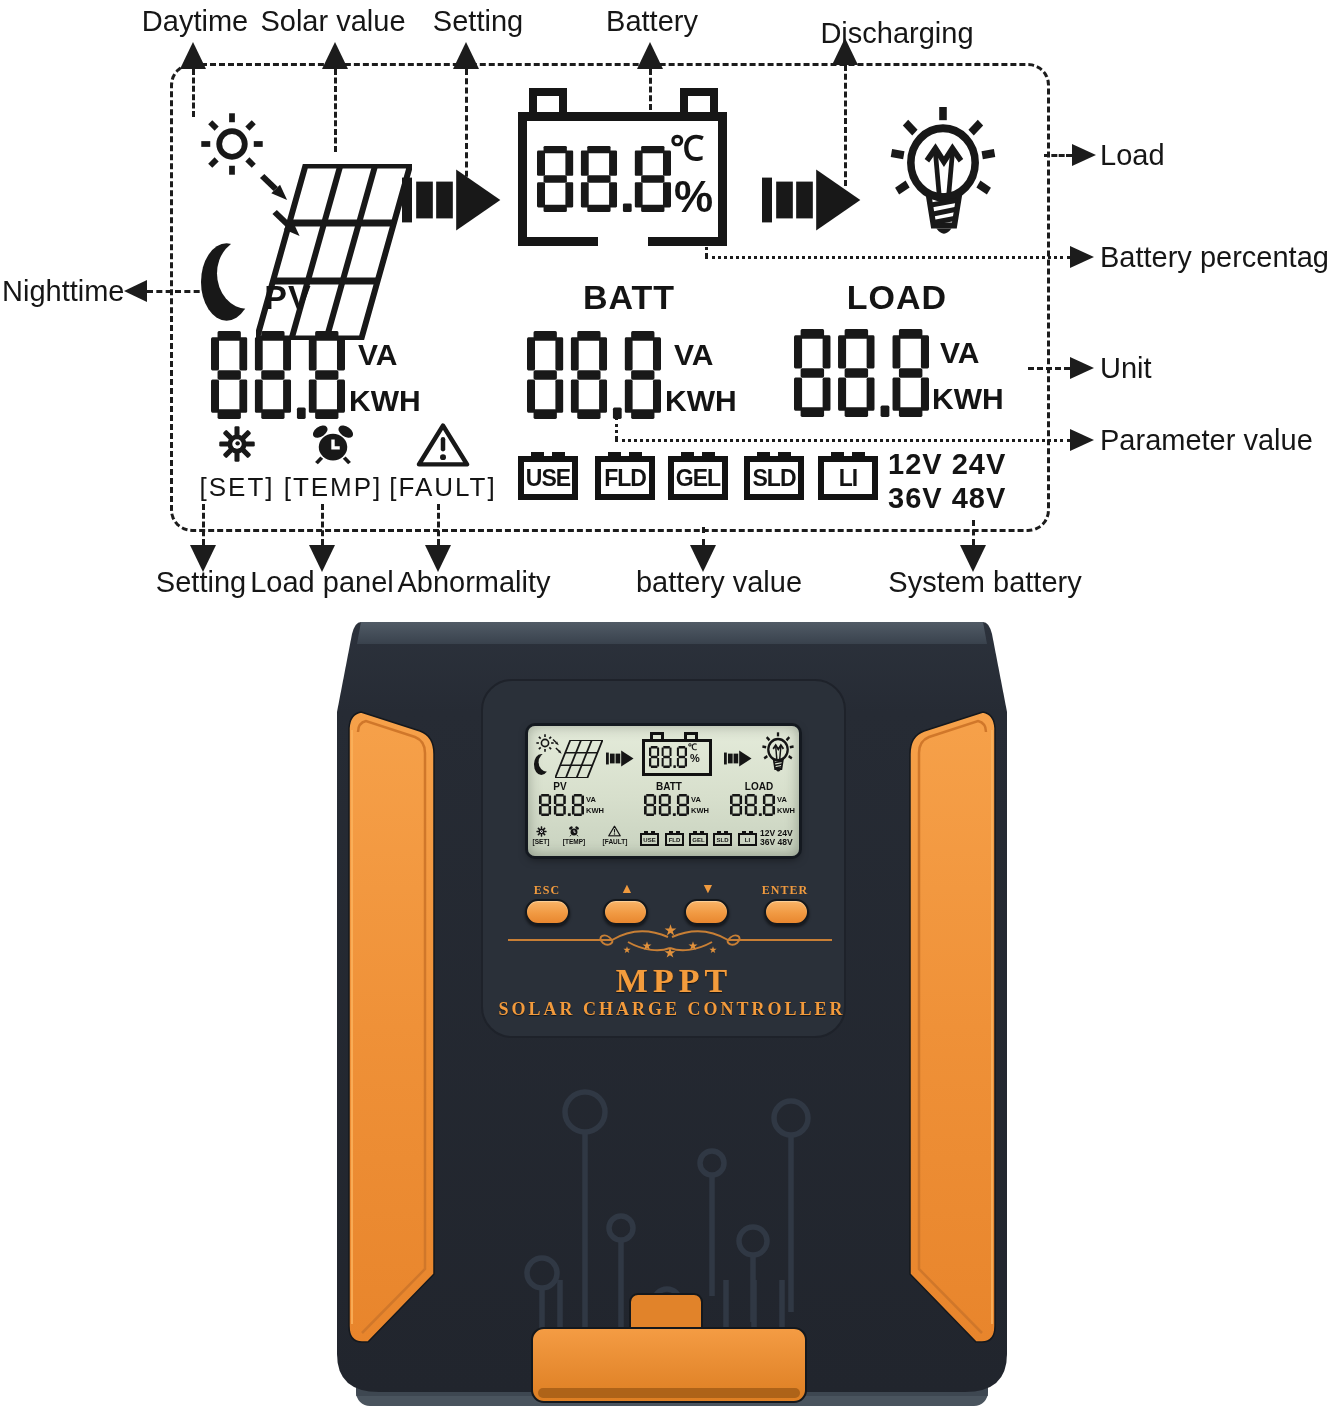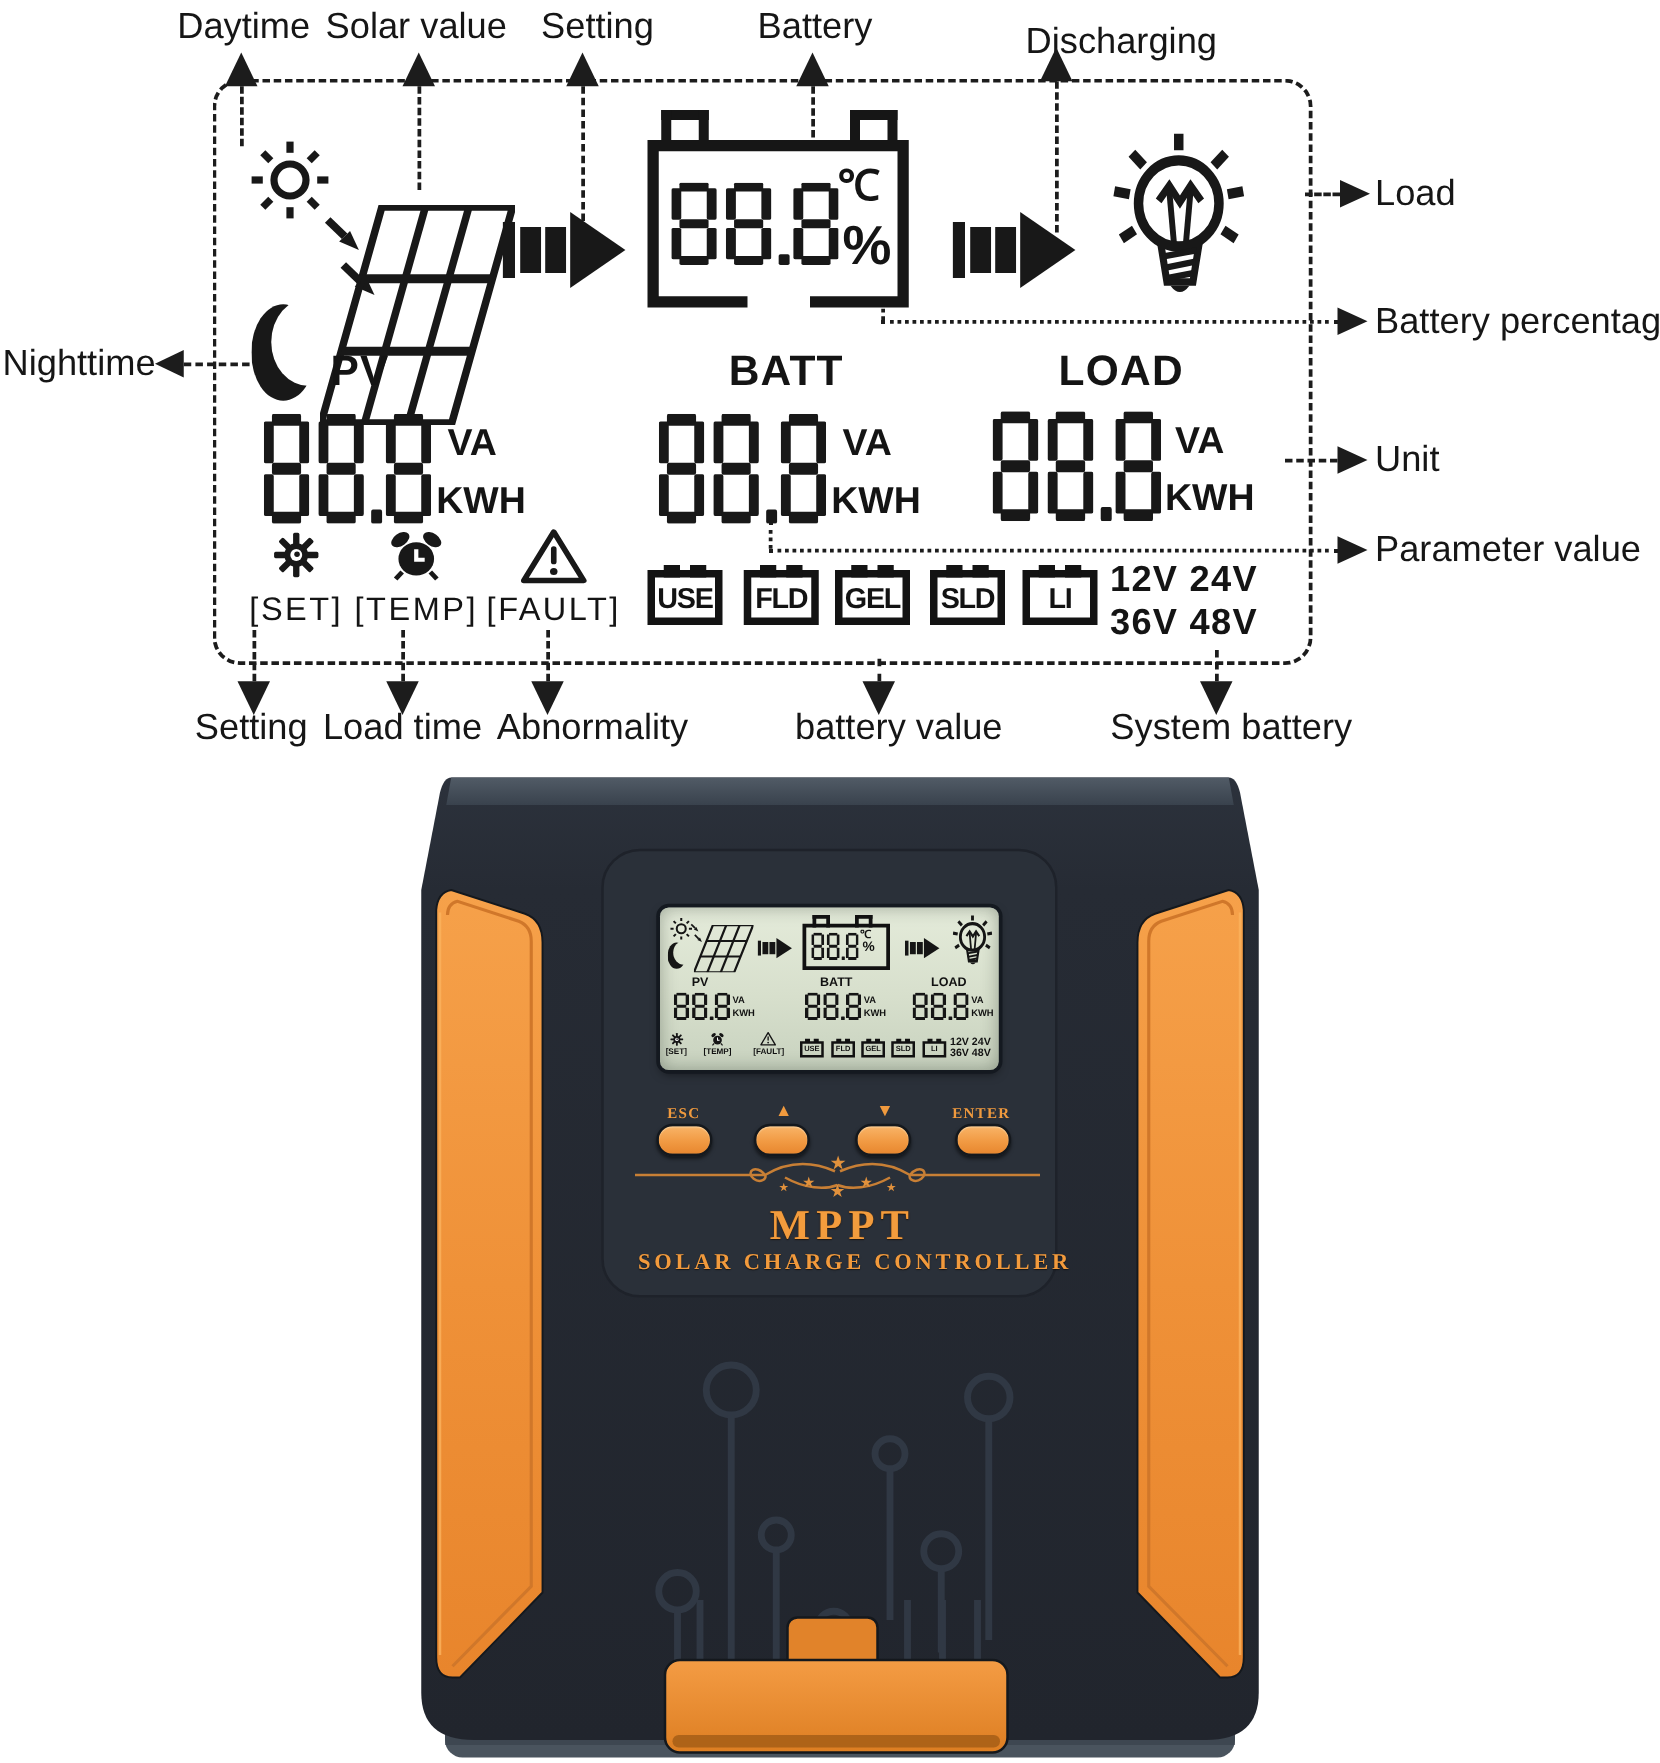--- a/index.html
+++ b/index.html
@@ -224,21 +224,21 @@
   <div class="abs hdot" style="left:615px;top:439px;width:455px;"></div>
   <div class="abs tri-right" style="left:1070px;top:429px;"></div>
   <div class="abs lbl" style="left:1100px;top:425px;">Parameter value</div>
 
   <div class="abs vdash" style="left:202px;top:504px;height:41px;"></div>
   <div class="abs tri-down" style="left:190px;top:545px;"></div>
   <div class="abs lbl cx" style="left:201px;top:567px;">Setting</div>
 
   <div class="abs vdash" style="left:321px;top:504px;height:41px;"></div>
   <div class="abs tri-down" style="left:309px;top:545px;"></div>
-  <div class="abs lbl cx" style="left:322px;top:567px;">Load time</div>
+  <div class="abs lbl cx" style="left:322px;top:567px;">Load panel</div>
 
   <div class="abs vdash" style="left:437px;top:504px;height:41px;"></div>
   <div class="abs tri-down" style="left:425px;top:545px;"></div>
   <div class="abs lbl cx" style="left:474px;top:567px;">Abnormality</div>
 
   <div class="abs vdash" style="left:702px;top:527px;height:18px;"></div>
   <div class="abs tri-down" style="left:690px;top:545px;"></div>
   <div class="abs lbl cx" style="left:719px;top:567px;">battery value</div>
 
   <div class="abs vdash" style="left:972px;top:520px;height:25px;"></div>
@@ -493,15 +493,15 @@
     </g>
     <use href="#star5" x="156" y="0" width="13" height="13" fill="#E1913C" color="#E1913C"></use>
     <use href="#star5" x="134" y="17" width="10" height="10" color="#E1913C"></use>
     <use href="#star5" x="180" y="17" width="10" height="10" color="#E1913C"></use>
     <use href="#star5" x="115" y="22" width="8" height="8" color="#E1913C"></use>
     <use href="#star5" x="201" y="22" width="8" height="8" color="#E1913C"></use>
     <use href="#star5" x="156" y="23" width="12" height="12" color="#E1913C"></use>
   </svg>
 
   <div class="abs brand cx" style="left:674px;top:962px;">MPPT</div>
-  <div class="abs sub cx" style="left:672px;top:999px;margin-left:12px;">SOLAR CHARGE CONTROLLER</div>
+  <div class="abs sub cx" style="left:672px;top:999px;">SOLAR CHARGE CONTROLLER</div>
 
 </div>
 
 </body></html>

